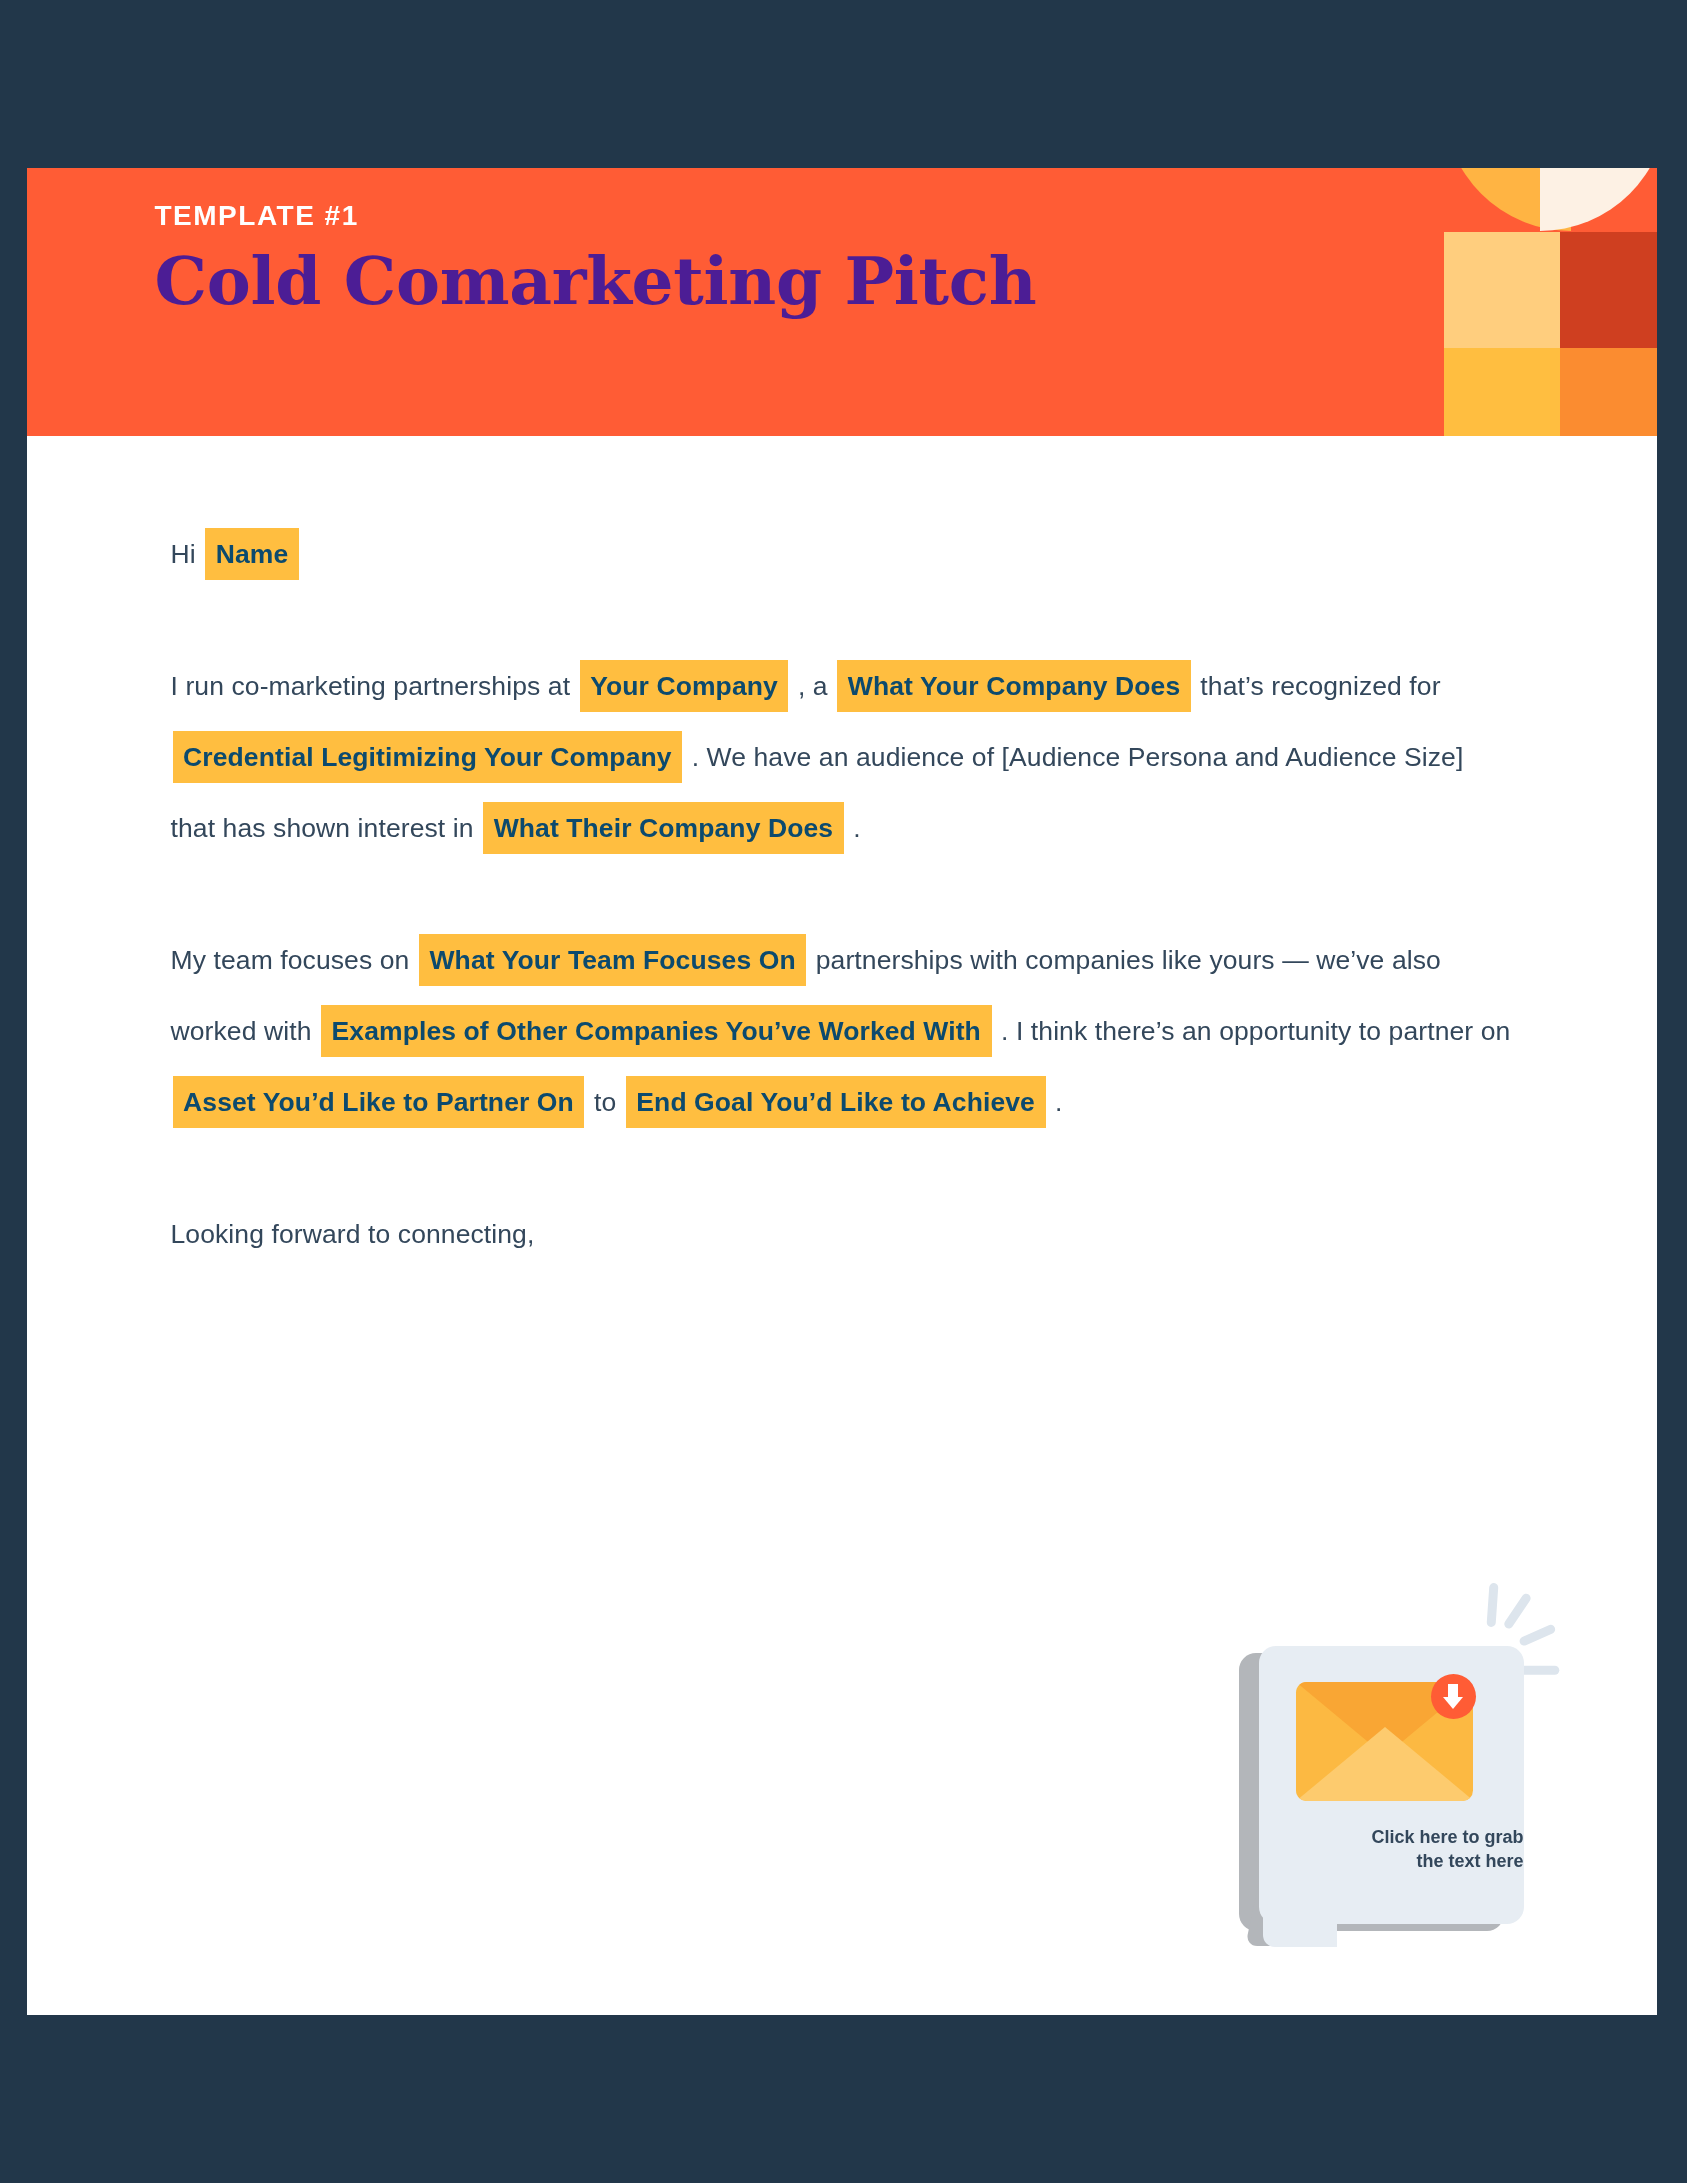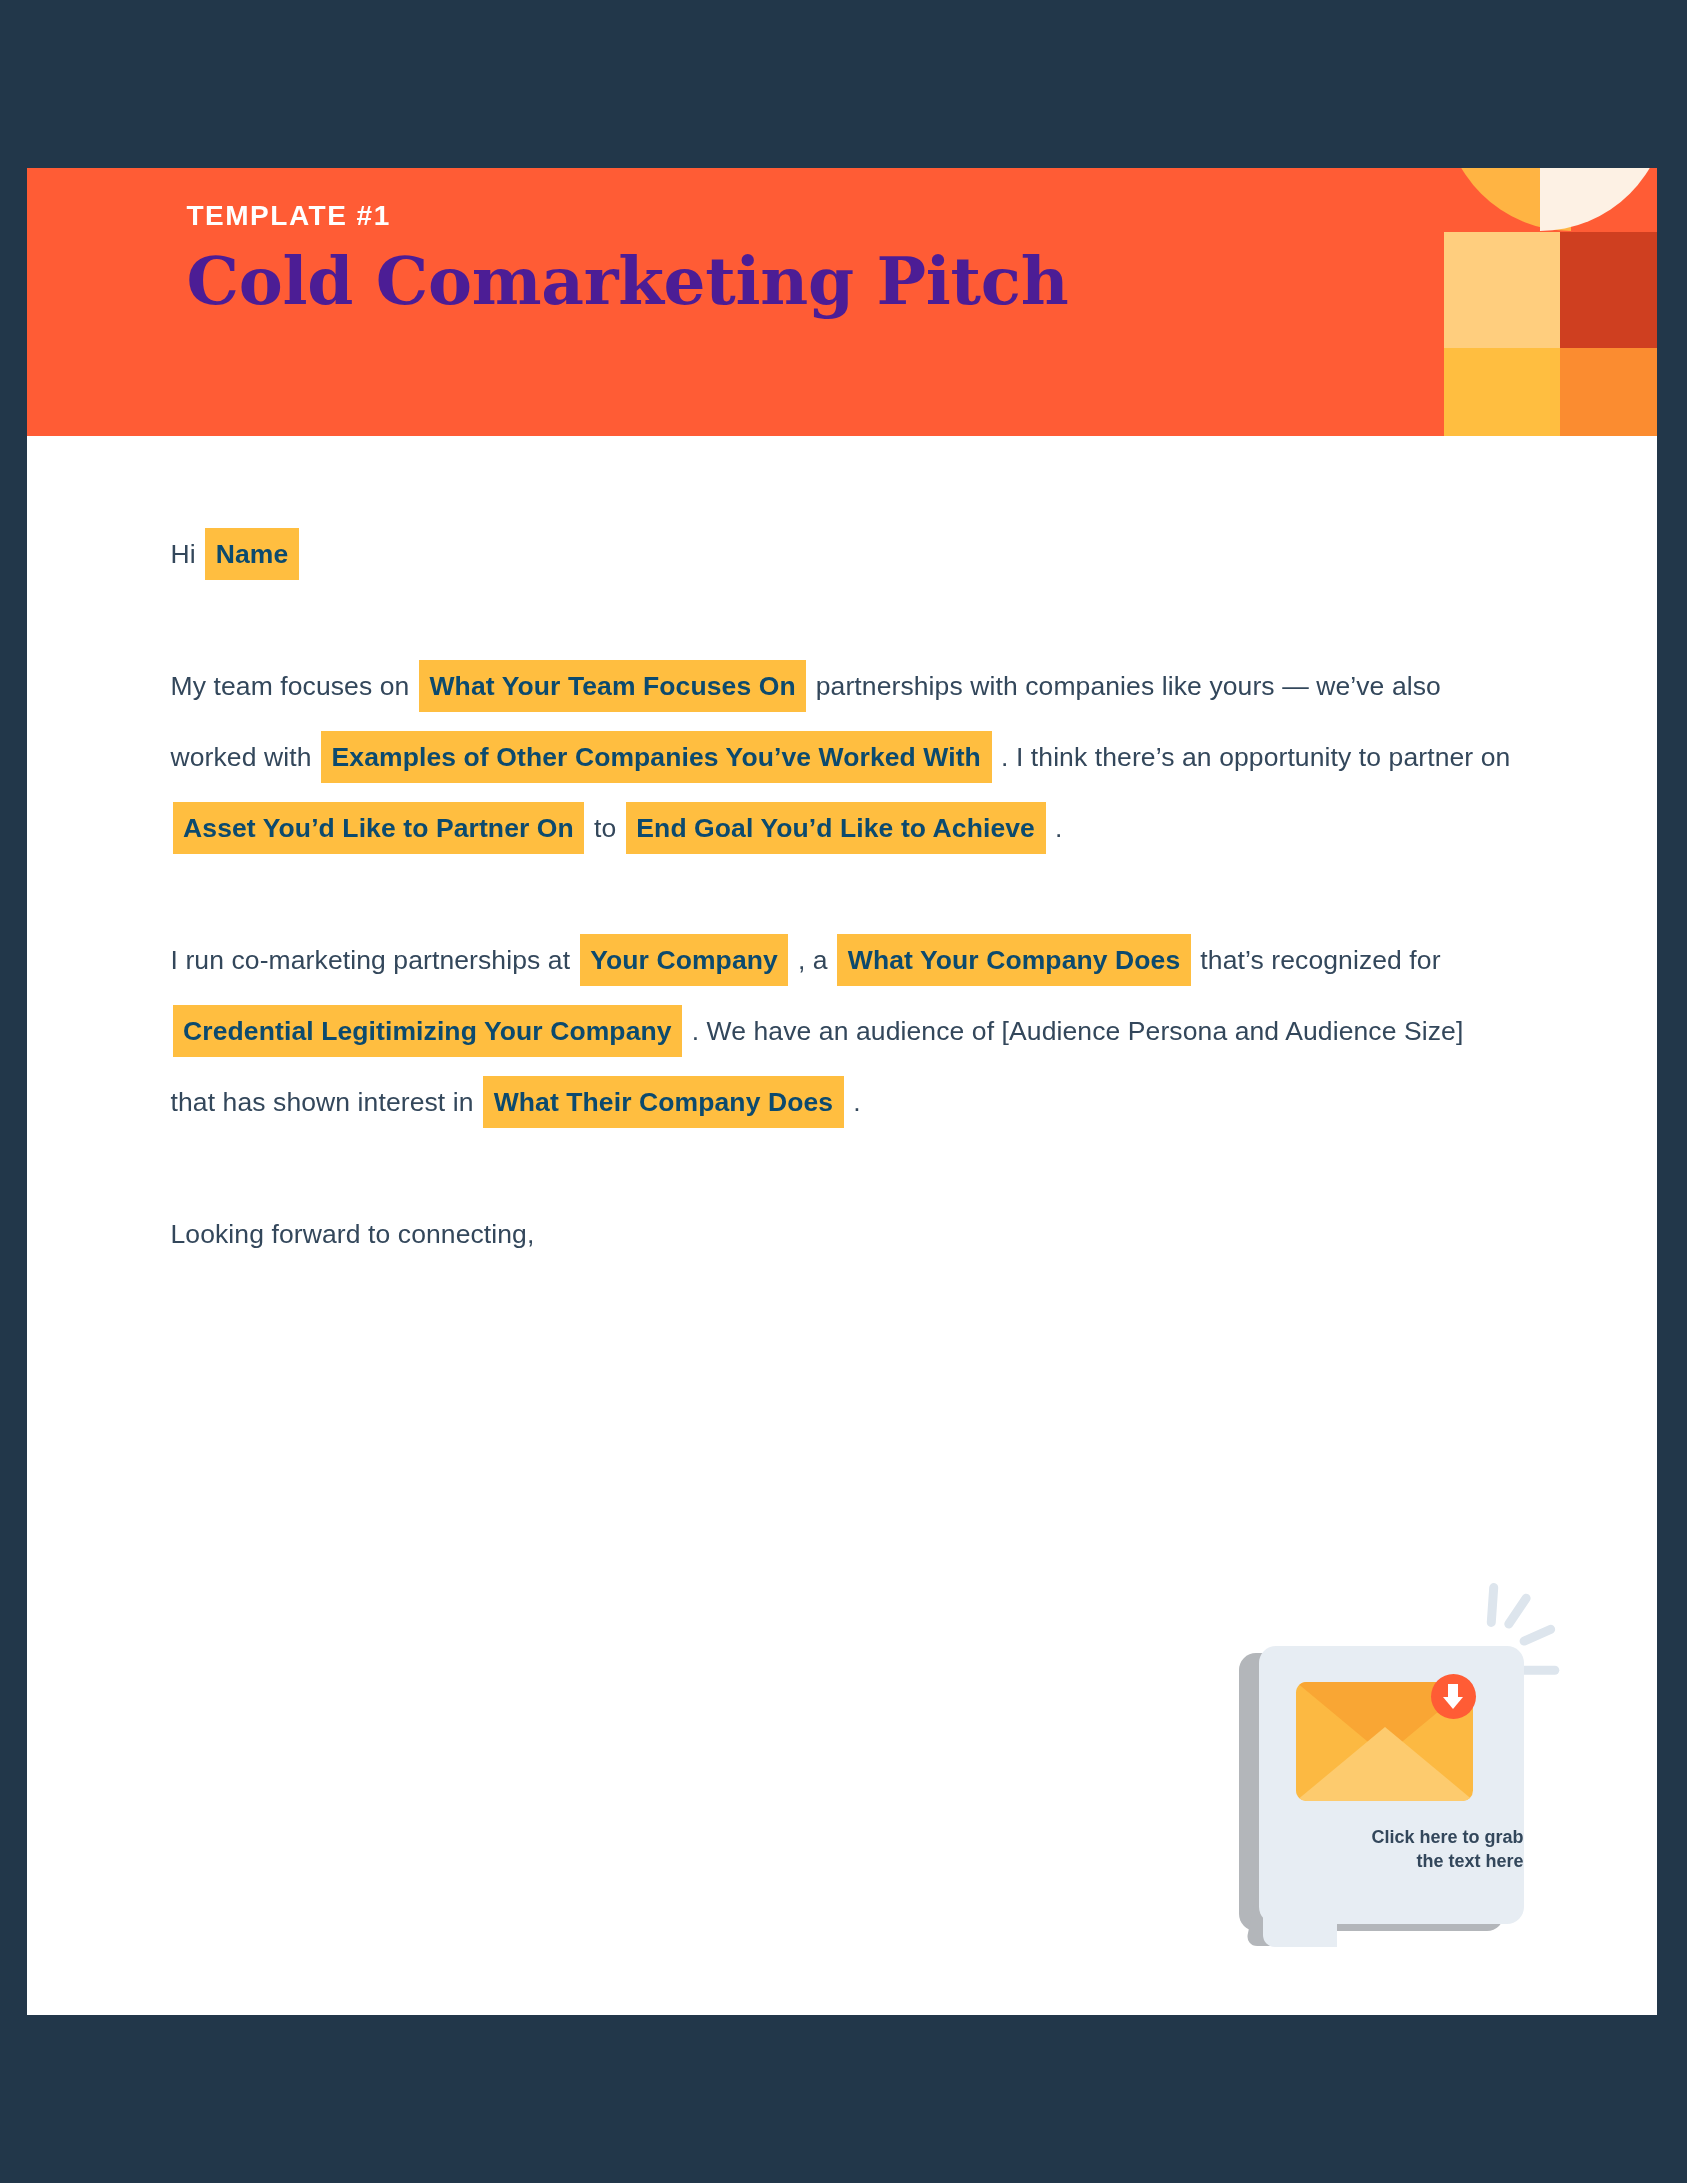--- a/index.html
+++ b/index.html
@@ -28,21 +28,21 @@
   
   .header-band {
     position: relative;
     width: 100%;
     height: 268px;
     background: #ff5c35;
     overflow: hidden;
   }
   .header-text-wrap {
     position: absolute;
-    left: 160px;
+    left: 128px;
     top: 34px;
   }
   .template-eyebrow {
     font-family: "Liberation Sans", sans-serif;
     font-size: 28px;
     font-weight: 700;
     letter-spacing: 1.5px;
     color: #ffffff;
     line-height: 1;
     margin: 0 0 17px 0;
@@ -277,48 +277,48 @@
       <div class="deco-sq bl"></div>
       <div class="deco-sq br"></div>
     </div>
   </div>
 
   <div class="letter-body">
 
     <p class="para">
       <span>Hi</span>
       <span class="hl">Name</span>
-    </p>
-
-    <p class="para">
-      <span>My team focuses on</span>
-      <span class="hl">What Your Team Focuses On</span>
-      <span>partnerships with companies like yours — we’ve also worked with</span>
-      <span class="hl">Examples of Other Companies You’ve Worked With</span>
-      <span>. I think there’s an opportunity to partner on</span>
-      <span class="hl">Asset You’d Like to Partner On</span>
-      <span>to</span>
-      <span class="hl">End Goal You’d Like to Achieve</span>
-      <span>.</span>
     </p>
 
     <p class="para">
       <span>I run co-marketing partnerships at</span>
       <span class="hl">Your Company</span>
       <span>, a</span>
       <span class="hl">What Your Company Does</span>
       <span>that’s recognized for</span>
       <span class="hl">Credential Legitimizing Your Company</span>
       <span>. We have an audience of [Audience Persona and Audience Size]</span>
       <span class="gap-wide"></span>
       <span>that has shown interest in</span>
       <span class="hl">What Their Company Does</span>
       <span>.</span>
     </p>
 
+    <p class="para">
+      <span>My team focuses on</span>
+      <span class="hl">What Your Team Focuses On</span>
+      <span>partnerships with companies like yours — we’ve also worked with</span>
+      <span class="hl">Examples of Other Companies You’ve Worked With</span>
+      <span>. I think there’s an opportunity to partner on</span>
+      <span class="hl">Asset You’d Like to Partner On</span>
+      <span>to</span>
+      <span class="hl">End Goal You’d Like to Achieve</span>
+      <span>.</span>
+    </p>
+
 
     <p class="para sign">
       <span>Looking forward to connecting,</span>
     </p>
 
   </div>
 
   <div class="download-illo">
     <div class="sparks">
       <div class="spark s1"></div>

